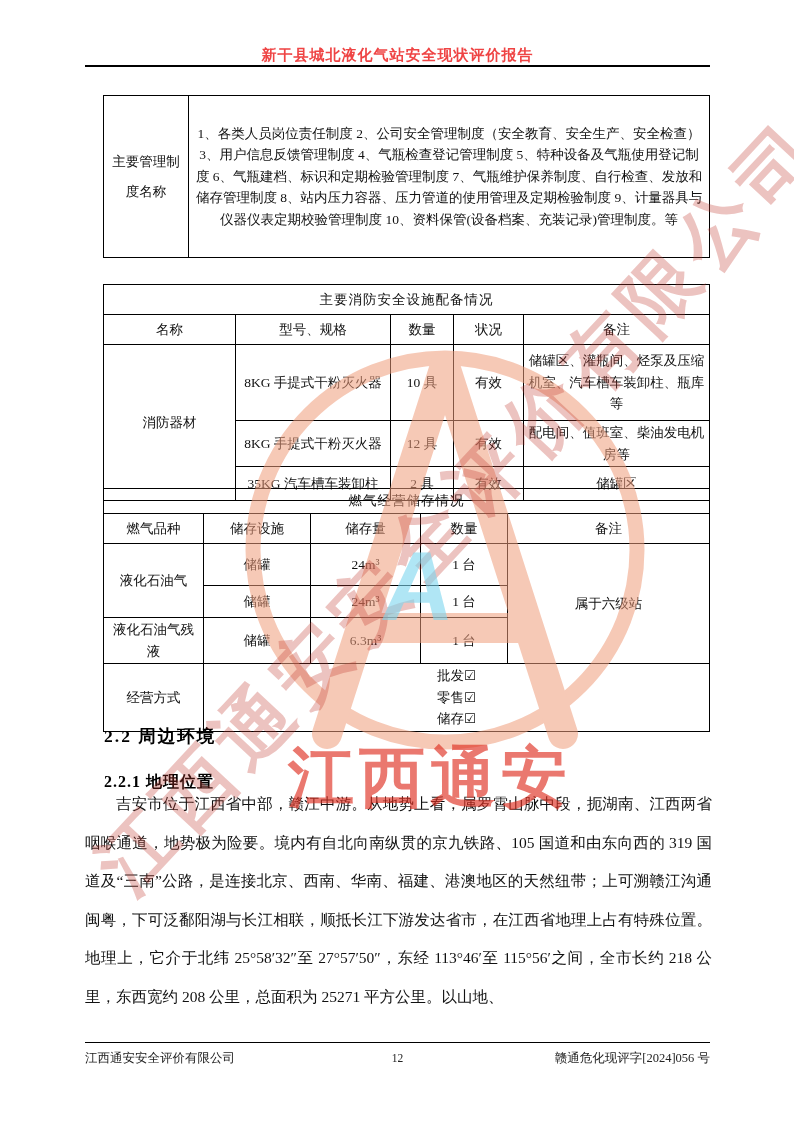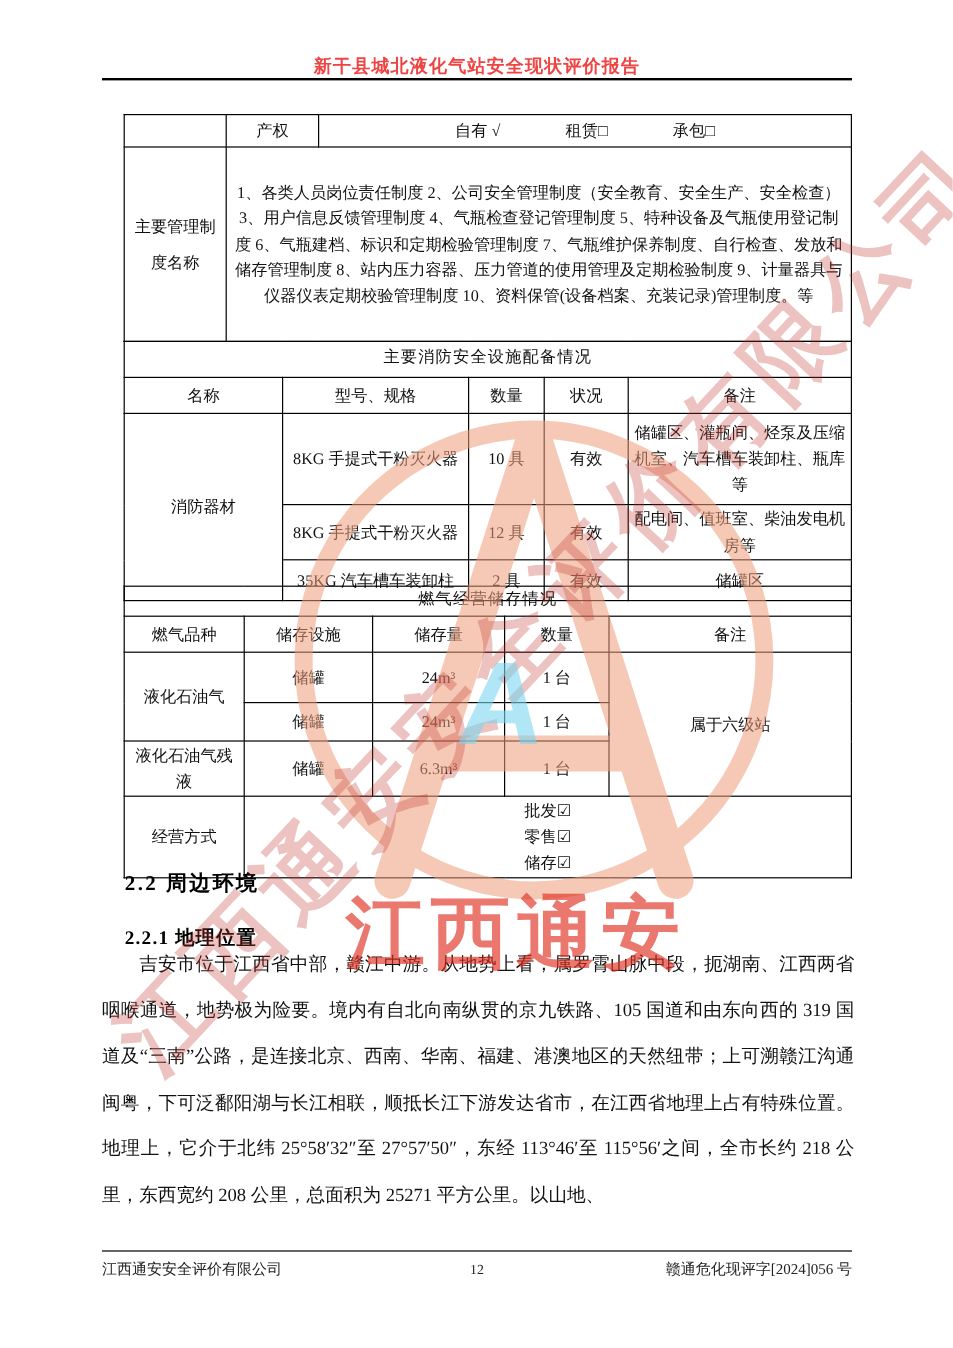--- a/index.html
+++ b/index.html
@@ -19,21 +19,21 @@
 
   
   table.tbl{
     position:absolute;left:103px;width:606px;border-collapse:collapse;
     table-layout:fixed;font-size:13.5px;color:#111;
   }
   table.tbl td{
     border:1px solid #000;text-align:center;vertical-align:middle;
     padding:1px 4px;line-height:1.6;
   }
-  td.sec{font-size:13.5px;letter-spacing:1px;font-family:Liberation Mono, monospace;}
+  td.sec{font-size:13.5px;letter-spacing:1px;}
   td.just{text-align:justify;padding:4px 10px;line-height:26px;}
   .opt-row{display:flex;justify-content:space-evenly;padding:0 55px;}
   .opt{white-space:nowrap;}
   .mode-row{display:flex;justify-content:flex-end;padding:0 55px;flex-direction:column;}
   td.note{line-height:22px;padding:2px 6px;}
 
   
   .h-sec{
     position:absolute;left:104px;font-weight:700;color:#000;
     font-family:"Liberation Serif", serif;
@@ -87,31 +87,20 @@
       <span>新干县城北液化气站安全现状评价报告</span>
     </div>
 
     <table class="tbl" style="top:95px;">
       <colgroup>
           <col style="width:85px">
           <col style="width:77px">
           <col style="width:444px">
         </colgroup>
       <tbody>
-          <tr style="height:27px;">
-        <td></td>
-        <td>产权</td>
-        <td>
-          <div class="opt-row">
-            <span class="opt"><span>自有</span> <span>√</span></span>
-            <span class="opt"><span>租赁</span><span>□</span></span>
-            <span class="opt"><span>承包</span><span>□</span></span>
-          </div>
-        </td>
-      </tr>
       <tr style="height:162px;">
         <td style="line-height:30px;">主要管理制度名称</td>
         <td class="just" colspan="2">1、各类人员岗位责任制度 2、公司安全管理制度（安全教育、安全生产、安全检查）3、用户信息反馈管理制度 4、气瓶检查登记管理制度 5、特种设备及气瓶使用登记制度 6、气瓶建档、标识和定期检验管理制度 7、气瓶维护保养制度、自行检查、发放和储存管理制度 8、站内压力容器、压力管道的使用管理及定期检验制度 9、计量器具与仪器仪表定期校验管理制度 10、资料保管(设备档案、充装记录)管理制度。等</td>
       </tr>
     </tbody>
       </table>
 
     <table class="tbl" style="top:284px;">
       <colgroup>
           <col style="width:132px">

